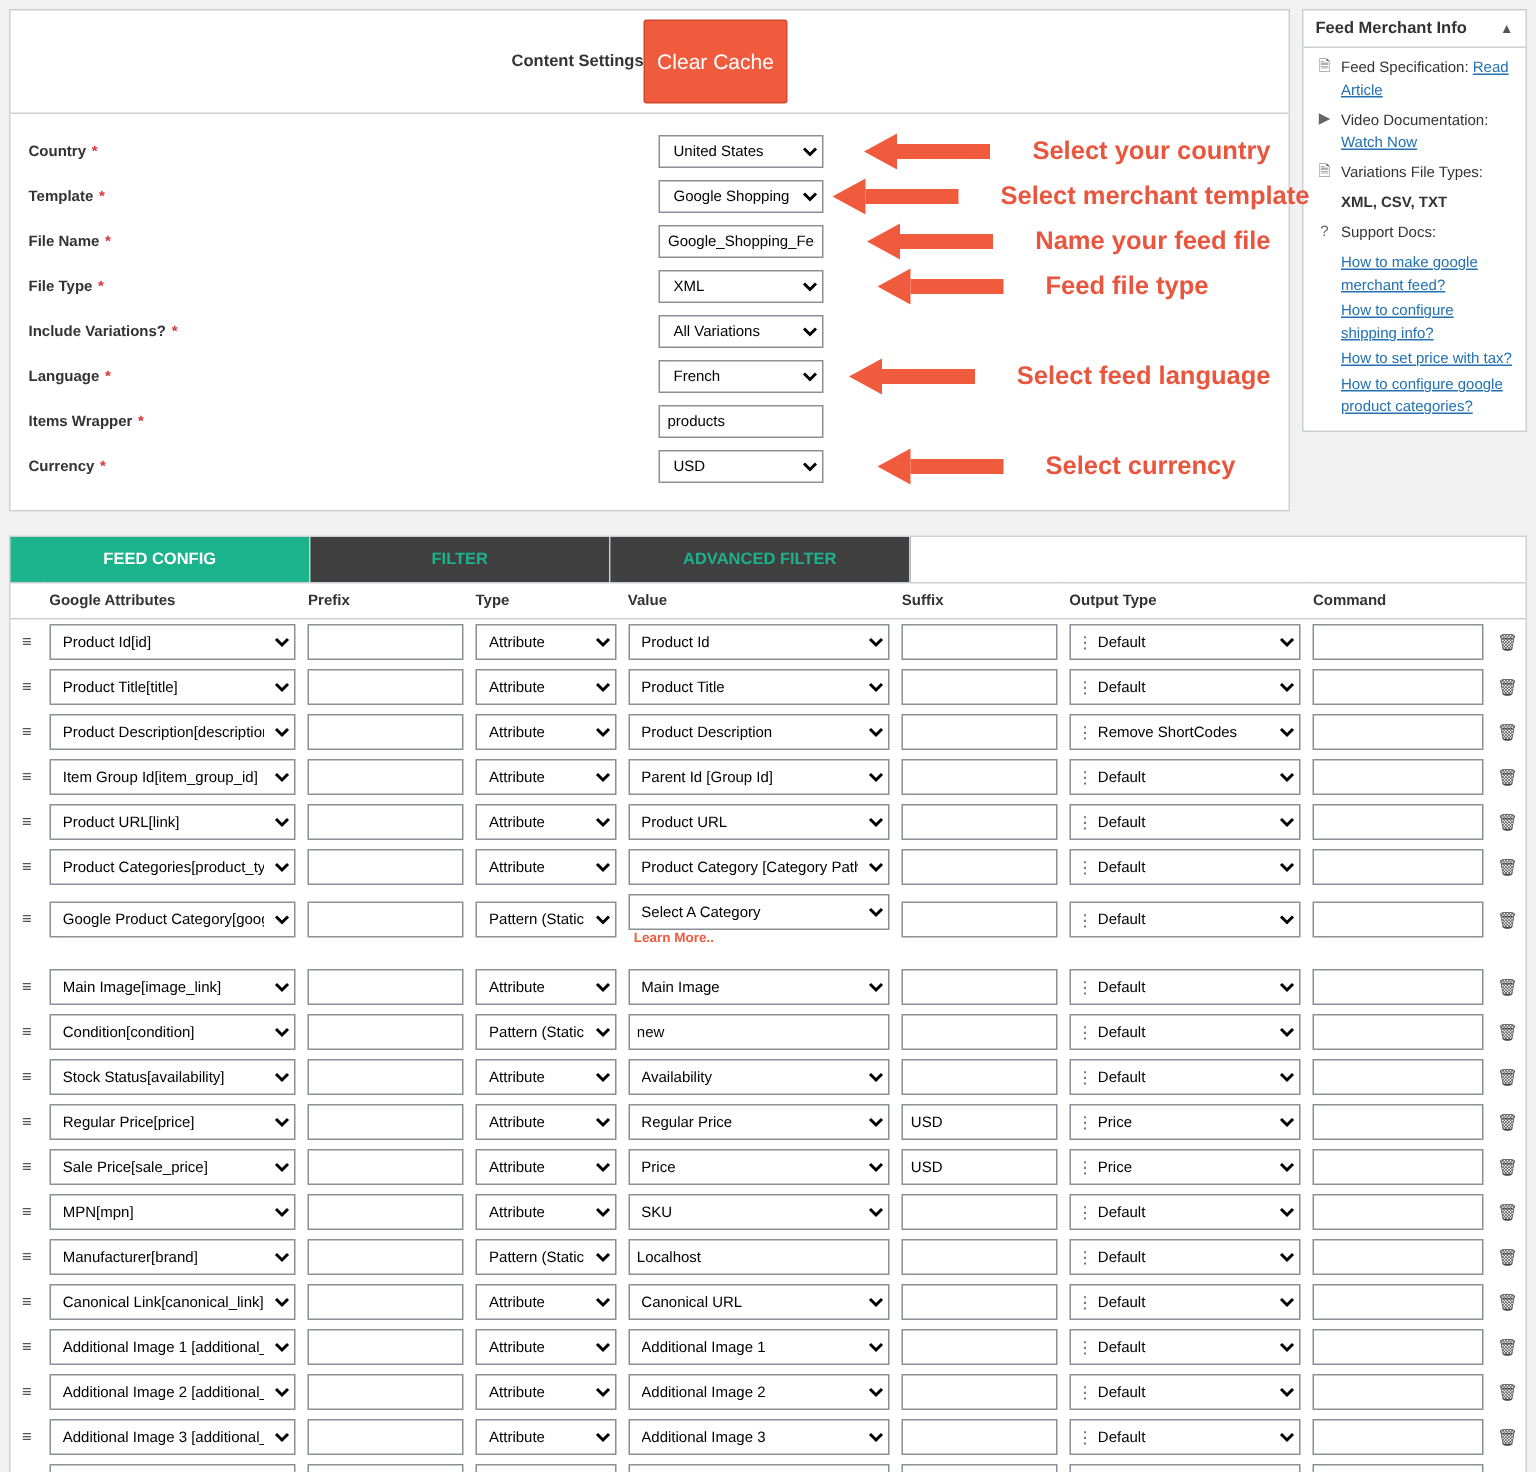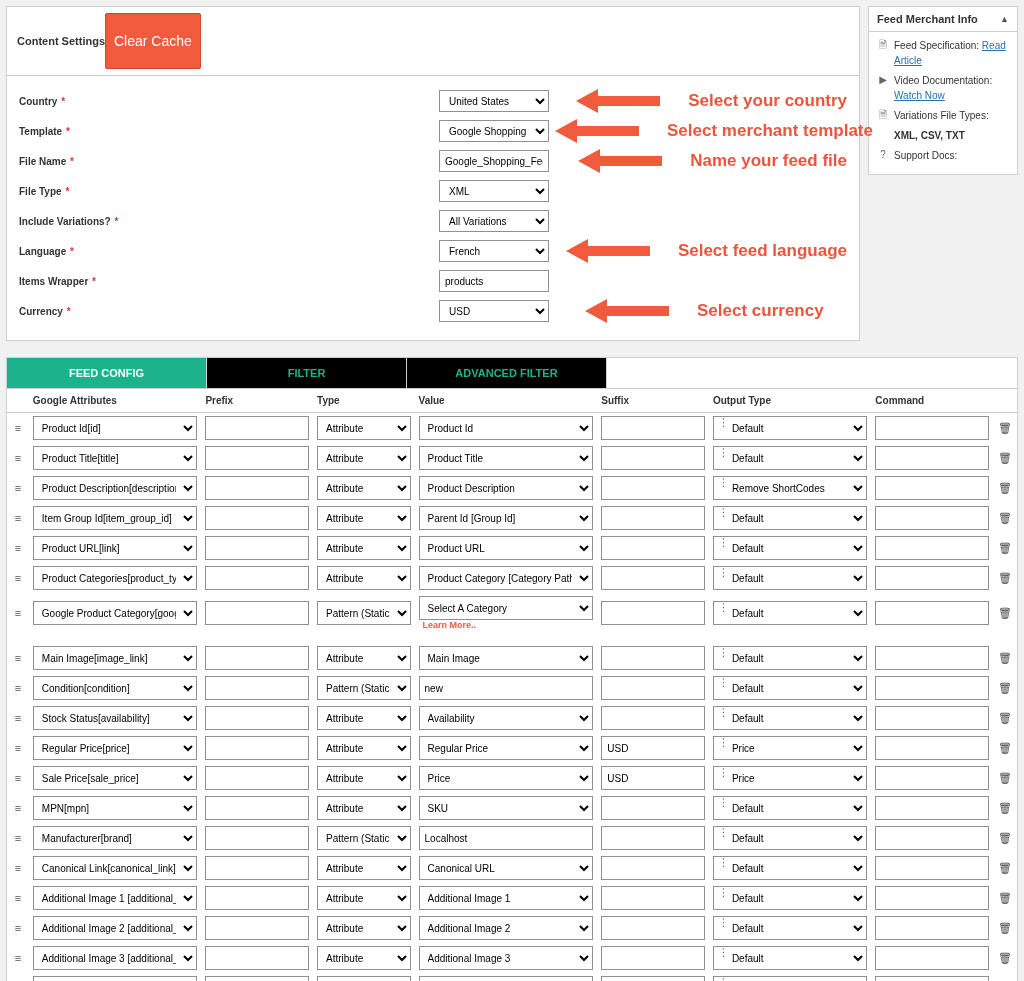--- a/index.html
+++ b/index.html
@@ -2,21 +2,21 @@
 <html><head>
 <meta charset="utf-8">
 <style>
   * { box-sizing: border-box; margin: 0; padding: 0; }
   body { font-family: -apple-system, Helvetica, Arial, sans-serif; font-size: 11px; background: #f1f1f1; color: #333; }
   .outer { display: flex; gap: 8px; padding: 6px; align-items: flex-start; }
   .main-col { flex: 1; min-width: 0; }
   .side-col { width: 150px; }
 
   .panel { background: #fff; border: 1px solid #ccd0d4; }
-  .panel-header { display: flex; justify-content: flex-start; align-items: center; padding: 6px 10px; border-bottom: 1px solid #ccd0d4; font-weight: 600; }
+  .panel-header { display: flex; justify-content: center; align-items: center; padding: 6px 10px; border-bottom: 1px solid #ccd0d4; font-weight: 600; }
   .btn-clear { background: #F05A3D; color: #fff; border: 1px solid #d0472d; padding: 19px 8px; font-size: 14px; border-radius: 2px; cursor: pointer; }
 
   .form-body { padding: 10px 12px 14px; }
   .frow { display: flex; align-items: center; min-height: 30px; }
   .flabel { width: 420px; flex: 0 0 420px; font-weight: 600; font-size: 10px; }
   .req { color: #d63638; margin-left: 1px; }
   .control-cell { width: 140px; }
   .select, .tinput { width: 110px; height: 22px; font-size: 10px; border: 1px solid #8c8f94; background: #fff; padding: 0 5px; }
   .tinput { padding-left: 5px; }
 
@@ -31,32 +31,32 @@
   .side-body { padding: 6px 8px; font-size: 10px; line-height: 1.5; }
   .side-item { display: flex; align-items: flex-start; gap: 5px; margin-bottom: 5px; }
   .ic { width: 12px; height: 12px; flex:0 0 12px; display:flex;align-items:center;justify-content:center; color:#666; }
   .link { color: #2271b1; text-decoration: underline; cursor: pointer; }
   .supp-list { padding-left: 17px; margin-bottom: 5px; font-weight: 600; }
   .doc-list { padding-left: 17px; }
   .doc-list div { margin-bottom: 2px; }
 
   
   .tabs { display: flex; border: 1px solid #ccd0d4; border-bottom: none; background: #fff; margin-top: 10px; }
-  .tab { flex: 0 0 200px; text-align: center; padding: 9px 0; font-size: 11px; font-weight: 600; cursor: pointer; border-right: 1px solid #ccd0d4; color: #1BB38C; background:#000000; }
+  .tab { flex: 0 0 200px; text-align: center; padding: 9px 0; font-size: 11px; font-weight: 600; cursor: pointer; border-right: 1px solid #ccd0d4; color: #1BB38C; background:#404040; }
   .tab.active { background: #1BB38C; color: #fff; }
 
   
   .tbl { border: 1px solid #ccd0d4; background: #fff; width: 100%; border-collapse: collapse; }
   .thead-row td { font-size: 10px; font-weight: 600; padding: 6px 4px; background: #fff; border-bottom: 1px solid #ccd0d4; }
   .tbody td { padding: 3px 4px; }
   .dh { width: 16px; text-align: center; }
   .drag { cursor: grab; color: #555; }
   .sel-wide { width: 100%; height: 24px; font-size: 10px; border: 1px solid #8c8f94; background: #fff; padding: 0 4px; }
   .inp-wide { width: 100%; height: 24px; font-size: 10px; border: 1px solid #8c8f94; background: #fff; padding: 0 5px; }
-  .output-sel { position: relative; display:flex; }
+  .output-sel { position: relative; display:flex; align-items:center; }
   .output-sel::before { content: "⋮"; position: absolute; left: 5px; color: #666; }
   .output-sel select { padding-left: 14px; }
   .trash { width: 18px; text-align: center; }
   .trash span { color: #444; cursor: pointer; }
   .spacer-row td { height: 10px; }
   .learn-more { color: #F05A3D; font-size: 9px; font-weight: 600; padding-left: 4px; }
 
   .caret { font-size: 9px; color:#555; }
 </style>
 </head>
@@ -94,20 +94,25 @@
           <div class="control-cell"><input class="tinput" value="Google_Shopping_Feed" style=""></div>
           <div class="annot">
               <div class="arrow-head"></div>
               <div class="arrow-shaft"></div>
               <div class="annot-text">Name your feed file</div>
             </div>
         </div>
         <div class="frow">
           <div class="flabel"><span>File Type</span> <span class="req">*</span></div>
           <div class="control-cell"><select class="select"><option>XML</option></select></div>
+          <div class="annot">
+              <div class="arrow-head"></div>
+              <div class="arrow-shaft"></div>
+              <div class="annot-text">Feed file type</div>
+            </div>
         </div>
         <div class="frow">
           <div class="flabel"><span>Include Variations?</span> <span class="req">*</span></div>
           <div class="control-cell"><select class="select"><option>All Variations</option></select></div>
         </div>
         <div class="frow">
           <div class="flabel"><span>Language</span> <span class="req">*</span></div>
           <div class="control-cell"><select class="select"><option>French</option></select></div>
           <div class="annot">
               <div class="arrow-head"></div>
@@ -149,20 +154,26 @@
             <span><span>Video Documentation:</span> <span class="link">Watch Now</span></span>
           </div>
         <div class="side-item">
             <span class="ic">🗎</span>
             <span>Variations File Types:</span>
           </div>
         <div class="supp-list">XML, CSV, TXT</div>
         <div class="side-item">
             <span class="ic">?</span>
             <span>Support Docs:</span>
+          </div>
+        <div class="doc-list" id="doclist">
+            <div><span class="link">How to make google merchant feed?</span></div>
+            <div><span class="link">How to configure shipping info?</span></div>
+            <div><span class="link">How to set price with tax?</span></div>
+            <div><span class="link">How to configure google product categories?</span></div>
           </div>
       </div>
     </div>
   </div>
 </div>
 
 <div style="padding:0 6px 6px;">
   <div class="tabs">
     <div class="tab active">FEED CONFIG</div>
     <div class="tab">FILTER</div>

